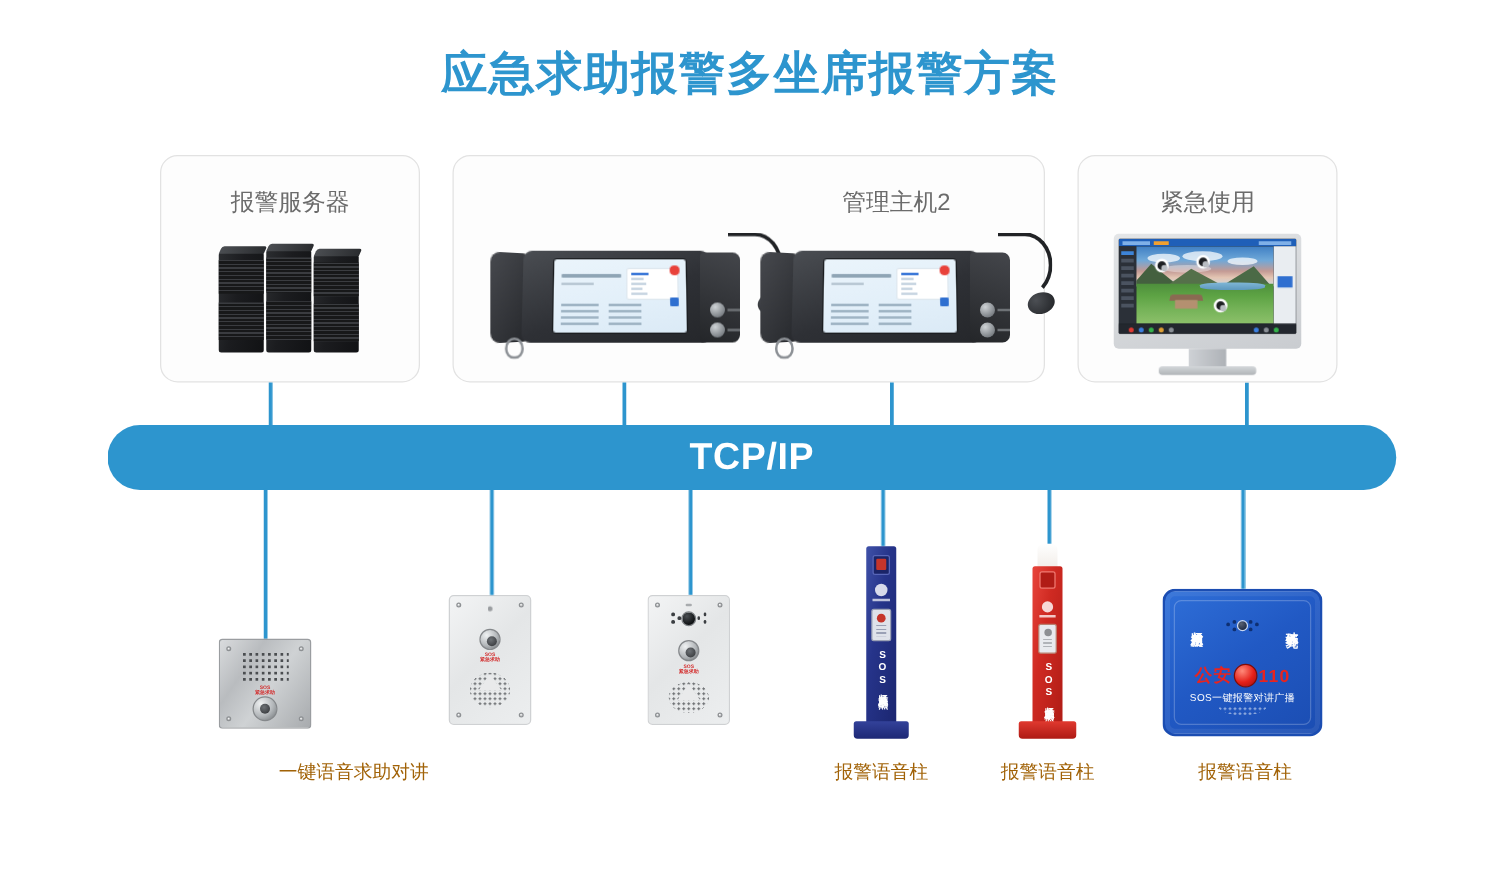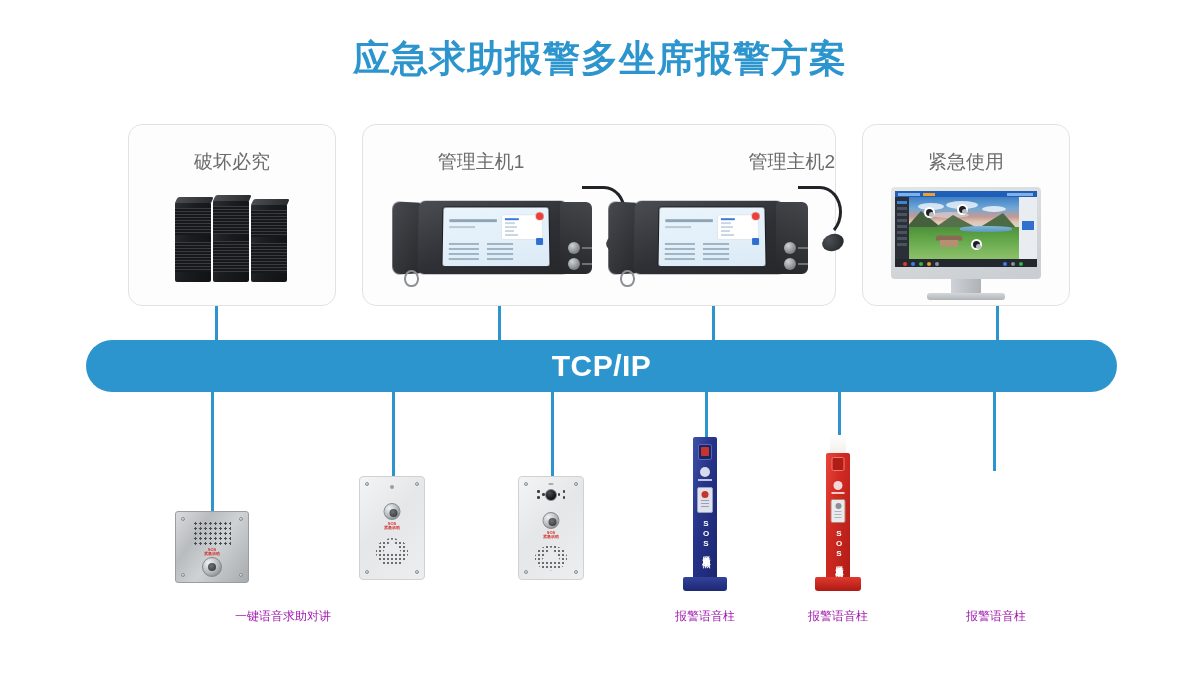--- a/index.html
+++ b/index.html
@@ -26,38 +26,38 @@
     background: #fdfdfd;
     border: 1px solid #e2e2e2;
     border-radius: 14px;
   }
   .panel-label {
     position: absolute; left: 0; width: 100%;
     top: 24px; text-align: center;
     font-size: 19px; color: #6b6b6b; white-space: nowrap;
   }
   .panel-label.dual { width: 50%; }
-  .panel-label.dual.l2 { left: 50%; text-align: right; }
+  .panel-label.dual.l2 { left: 50%; }
 
   
   .vline { position: absolute; width: 3px; background: #2D95CE; }
 
   
   .bus {
     position: absolute; left: 86px; top: 340px;
     width: 1031px; height: 52px;
     background: #2D95CE; border-radius: 26px;
     display: flex; align-items: center; justify-content: center;
   }
   .bus-label { color: #fff; font-size: 30px; font-weight: bold; letter-spacing: .5px; }
 
   
   .dev-label {
     position: absolute; text-align: center;
-    font-size: 12px; color: #a21caf; white-space: nowrap;
+    font-size: 15px; color: #a16207; white-space: nowrap;
     transform: translateX(-50%);
   }
 
   
   .racks { position: absolute; }
   .rack {
     position: absolute; bottom: 0;
     background: linear-gradient(100deg,#2b2d30 0%,#1b1c1f 42%,#111214 100%);
     border-radius: 2px;
   }
@@ -262,37 +262,36 @@
     mask-image: radial-gradient(ellipse 50% 50% at 50% 0%, #000 80%, transparent 82%); }
 </style>
 </head>
 <body>
 
 <div id="stage">
 
   <div class="title">应急求助报警多坐席报警方案</div>
 
   <div class="panel" style="left:128px; top:124px; width:208px; height:182px;">
-    <div class="panel-label">破坏必究</div>
+    <div class="panel-label">报警服务器</div>
   </div>
 
   <div class="racks" style="left:175px; top:196px; width:115px; height:86px;">
     <div class="rack" style="left:0;  width:36px; height:80px;">
         <div class="rack-top"></div>
       </div>
     <div class="rack" style="left:38px; width:36px; height:82px;">
         <div class="rack-top"></div>
       </div>
     <div class="rack" style="left:76px; width:36px; height:78px;">
         <div class="rack-top"></div>
       </div>
   </div>
 
   <div class="panel" style="left:362px; top:124px; width:474px; height:182px;">
-    <div class="panel-label dual">管理主机1</div>
     <div class="panel-label dual l2">管理主机2</div>
   </div>
 
   <div class="console" style="left:392px; top:194px; width:250px; height:100px;">
     <div class="con-left"></div>
     <div class="con-hook"></div>
     <div class="con-body">
       <div class="con-screen">
         <div class="scr-head"></div>
           <div class="scr-sub"></div>
@@ -510,15 +509,34 @@
     <div class="pil-badge" style="top:64px; width:15px; height:24px; background:#e8eaee; border:1px solid #b9806f;">
       <div style="position:absolute;left:50%;transform:translateX(-50%);top:3px;width:6px;height:6px;border-radius:50%;background:#8d8f93;"></div>
       <div style="position:absolute;left:3px;bottom:3px;right:3px;height:8px;background:repeating-linear-gradient(to bottom,#b0b3b8 0 1px,transparent 1px 3px);"></div>
     </div>
     <div class="pil-vtext" style="top:94px; font-size:8px;">SOS紧急求助点</div>
     <div class="pil-base" style="top:142px; width:46px; height:14px;
         background: linear-gradient(to bottom,#e0392f,#ae1a14);"></div>
   </div>
   <div class="dev-label" style="left:838px; top:608px;">报警语音柱</div>
 
+  <div class="abox" style="left:930px; top:471px;">
+    <div class="abox-inner"></div>
+    <div class="abox-vtext" style="left:17px; top:24px;">紧急使用</div>
+    <div class="abox-vtext" style="right:17px; top:24px;">破坏必究</div>
+    <div class="abox-mic">
+      <div class="mdot" style="left:0;   top:3px;"></div>
+      <div class="mdot" style="left:5px; top:1px;"></div>
+      <div class="mdot" style="left:5px; top:7px;"></div>
+      <div class="mlens"></div>
+      <div class="mdot" style="right:0;  top:3px;"></div>
+      <div class="mdot" style="right:5px;top:1px;"></div>
+      <div class="mdot" style="right:5px;top:7px;"></div>
+    </div>
+    <div class="abox-row">
+      <span class="abox-gongan">公安</span><span class="abox-redbtn"></span><span class="abox-110">110</span>
+    </div>
+    <div class="abox-sub">SOS一键报警对讲广播</div>
+    <div class="abox-spk"></div>
+  </div>
   <div class="dev-label" style="left:996px; top:608px;">报警语音柱</div>
 
 </div>
 
 </body></html>

